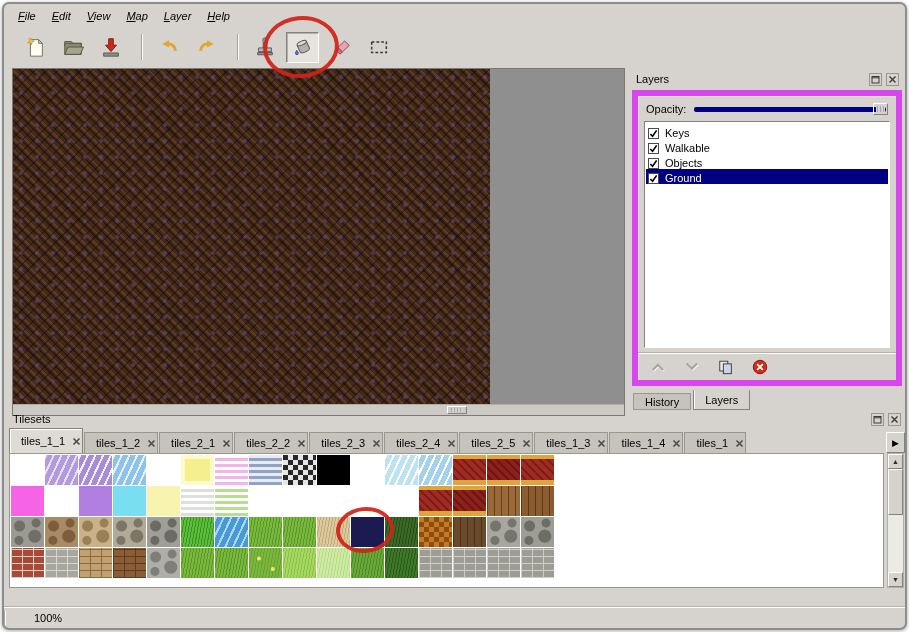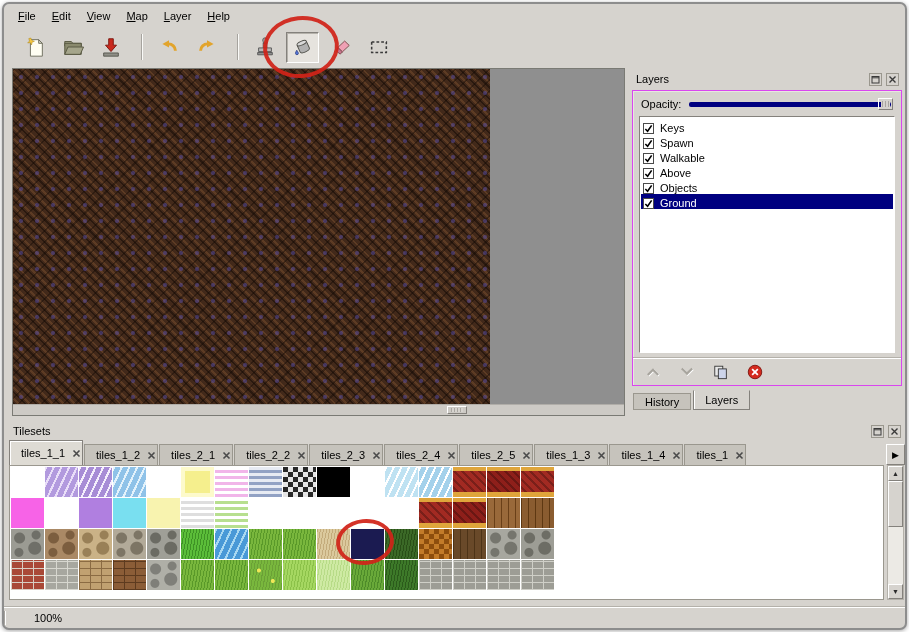--- a/index.html
+++ b/index.html
@@ -3,21 +3,21 @@
 <meta charset="utf-8">
 <style>
   *{box-sizing:border-box;margin:0;padding:0;}
   html,body{width:909px;height:632px;overflow:hidden;background:#fff;
     font-family:"Liberation Sans","DejaVu Sans",sans-serif;font-size:11px;color:#000;}
   .window{position:relative;width:905px;height:628px;margin:2px;background:#d6d3ce;
     border:2px solid #8d8d8d;border-radius:7px;overflow:hidden;box-shadow:0 1px 4px rgba(0,0,0,.35);}
 
   
   .menubar{position:absolute;left:0;top:0;right:0;height:24px;display:flex;align-items:center;padding-left:6px;}
-  .menu-item{padding:3px 8px;cursor:default;}
+  .menu-item{padding:3px 8px;cursor:default;font-style:italic;}
   .menu-item::first-letter{text-decoration:underline;}
 
   
   .toolbar{position:absolute;left:0;top:24px;right:0;height:38px;display:flex;align-items:center;padding-left:14px;}
   .tbtn{position:relative;width:33px;height:31px;border:1px solid transparent;background:transparent;
     display:flex;align-items:center;justify-content:center;margin-right:5px;overflow:visible;}
   .tbtn.pressed{background:#e6e3de;border-color:#84817c #fff #fff #84817c;box-shadow:inset 1px 1px 0 #b4b1aa;}
   .tsep{width:2px;height:26px;margin:0 9px;border-left:1px solid #a6a39e;border-right:1px solid #fafaf8;}
 
   
@@ -39,41 +39,41 @@
   .hthumb{position:absolute;left:71%;top:1px;width:20px;height:8px;background:#d6d3ce;
     border:1px solid;border-color:#fff #84817c #84817c #fff;
     background-image:repeating-linear-gradient(90deg,#aaa7a2 0 1px,transparent 1px 3px);background-clip:content-box;padding:1px 3px;}
 
   
   .layers-panel{position:absolute;left:627px;top:66px;width:272px;height:346px;}
   .panel-header{display:flex;align-items:center;height:18px;}
   .panel-title{flex:1;padding-left:5px;}
   .panel-btn{width:13px;height:13px;margin-right:4px;display:flex;align-items:center;justify-content:center;
     background:#d6d3ce;border:1px solid #9a978e;}
-  .panel-frame{position:absolute;left:1px;top:20px;right:1px;height:296px;border:1px solid #d946ef;
+  .panel-frame{position:absolute;left:1px;top:20px;right:1px;height:296px;border:6px solid #d946ef;
     box-shadow:inset 1px 1px 0 #e8e6e1;background:#d6d3ce;display:flex;flex-direction:column;}
   .opacity-row{display:flex;align-items:center;gap:8px;padding:6px 8px 2px 8px;}
   .slider{position:relative;flex:1;height:14px;}
   .slider-track{position:absolute;left:0;right:2px;top:5px;height:5px;background:#000080;border-radius:2px;}
   .slider-handle{position:absolute;right:0;top:1px;width:15px;height:12px;background:#d6d3ce;
     border:1px solid;border-color:#fff #84817c #84817c #fff;
     background-image:repeating-linear-gradient(90deg,#a8a5a0 0 1px,transparent 1px 3px);background-clip:content-box;padding:2px;}
   .layer-list{flex:1;margin:3px 6px 4px 6px;background:#fff;border:1px solid;border-color:#84817c #fff #fff #84817c;
     overflow:hidden;padding:2px 1px;}
   .layer-row{display:flex;align-items:flex-end;height:15px;gap:6px;padding-left:2px;}
   .layer-row.selected{background:#000080;color:#fff;}
   .checkbox{width:11px;height:11px;background:#fff;border:1px solid #4a4a4a;display:flex;align-items:center;justify-content:center;flex:none;}
   .layer-toolbar{height:28px;border-top:1px solid #b4b1aa;box-shadow:inset 0 1px 0 #fff;display:flex;align-items:center;gap:10px;padding-left:8px;}
   .ltbtn{width:24px;height:20px;display:flex;align-items:center;justify-content:center;background:transparent;border:1px solid transparent;}
   .panel-tabs{position:absolute;left:2px;top:320px;height:20px;display:flex;align-items:flex-end;}
   .ptab{padding:2px 11px;border:1px solid #9a978e;background:#c6c3bc;height:17px;display:flex;align-items:center;margin-right:2px;}
   .ptab.active{background:#d6d3ce;height:20px;border-color:#84817c;border-top-color:#d6d3ce;box-shadow:inset 1px 0 0 #fff;}
 
   
-  .tilesets-panel{position:absolute;left:4px;top:419px;width:897px;height:179px;}
+  .tilesets-panel{position:absolute;left:4px;top:407px;width:897px;height:179px;}
   .tilesets-header{display:flex;align-items:center;height:16px;}
   .tileset-tabs{position:absolute;top:17px;left:1px;right:21px;height:25px;display:flex;align-items:flex-end;overflow:hidden;}
   .ttab{flex:none;display:flex;align-items:center;gap:7px;padding:3px 1px 3px 11px;height:21px;
     background:#c6c3bc;border:1px solid #9a978e;border-bottom:none;margin-right:1px;white-space:nowrap;}
   .ttab.active{background:#dedbd4;height:25px;border-color:#84817c;box-shadow:inset 1px 1px 0 #fff;}
   .tab-scroll-btn{position:absolute;right:0;top:21px;width:19px;height:21px;background:#d6d3ce;
     border:1px solid;border-color:#fff #84817c #84817c #fff;display:flex;align-items:center;justify-content:center;font-size:9px;}
   .palette{position:absolute;left:1px;top:42px;right:21px;bottom:2px;background:#fff;border:1px solid #9a978e;overflow:hidden;}
   .tileset-grid{display:grid;grid-template-columns:repeat(16,33px);grid-auto-rows:30px;gap:1px;padding:1px;}
   .tile{position:relative;background:var(--c1,#fff);}
@@ -227,37 +227,21 @@
               </svg>
             </span>
           <span class="layer-name">Keys</span>
         </div>
         <div class="layer-row">
           <span class="checkbox">
               <svg class="checkmark" viewBox="0 0 10 10" width="9" height="9">
                 <path d="M1.5 5.5L4 8L8.5 1.5" stroke="#000" stroke-width="1.8" fill="none"></path>
               </svg>
             </span>
-          <span class="layer-name">Spawn</span>
-        </div>
-        <div class="layer-row">
-          <span class="checkbox">
-              <svg class="checkmark" viewBox="0 0 10 10" width="9" height="9">
-                <path d="M1.5 5.5L4 8L8.5 1.5" stroke="#000" stroke-width="1.8" fill="none"></path>
-              </svg>
-            </span>
           <span class="layer-name">Walkable</span>
-        </div>
-        <div class="layer-row">
-          <span class="checkbox">
-              <svg class="checkmark" viewBox="0 0 10 10" width="9" height="9">
-                <path d="M1.5 5.5L4 8L8.5 1.5" stroke="#000" stroke-width="1.8" fill="none"></path>
-              </svg>
-            </span>
-          <span class="layer-name">Above</span>
         </div>
         <div class="layer-row">
           <span class="checkbox">
               <svg class="checkmark" viewBox="0 0 10 10" width="9" height="9">
                 <path d="M1.5 5.5L4 8L8.5 1.5" stroke="#000" stroke-width="1.8" fill="none"></path>
               </svg>
             </span>
           <span class="layer-name">Objects</span>
         </div>
         <div class="layer-row selected">

